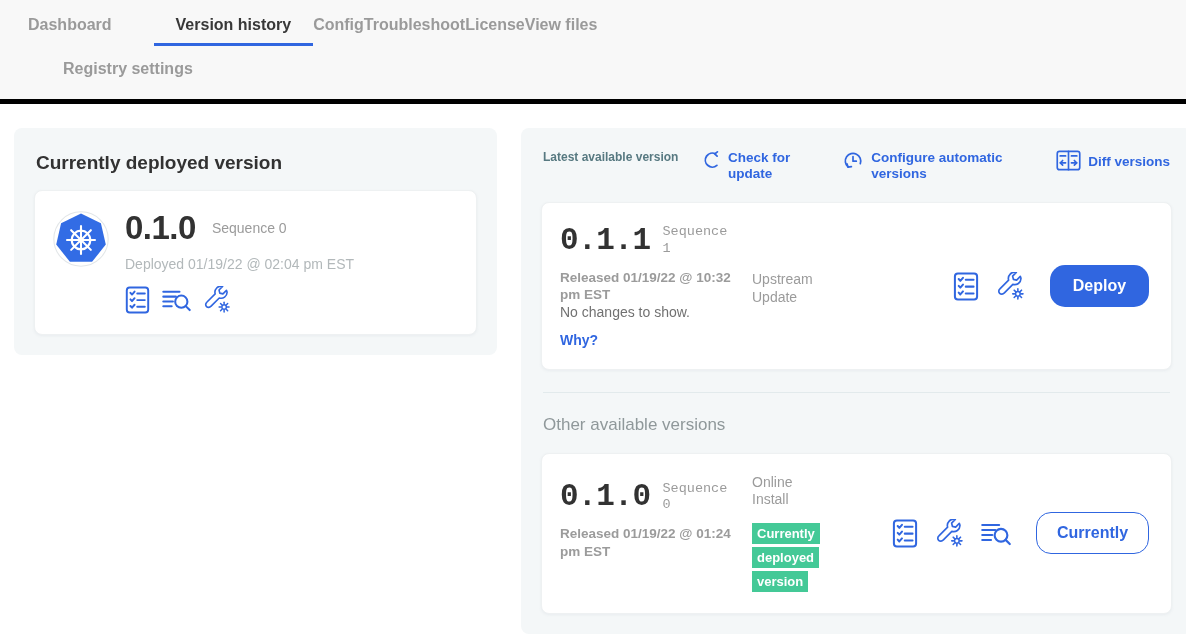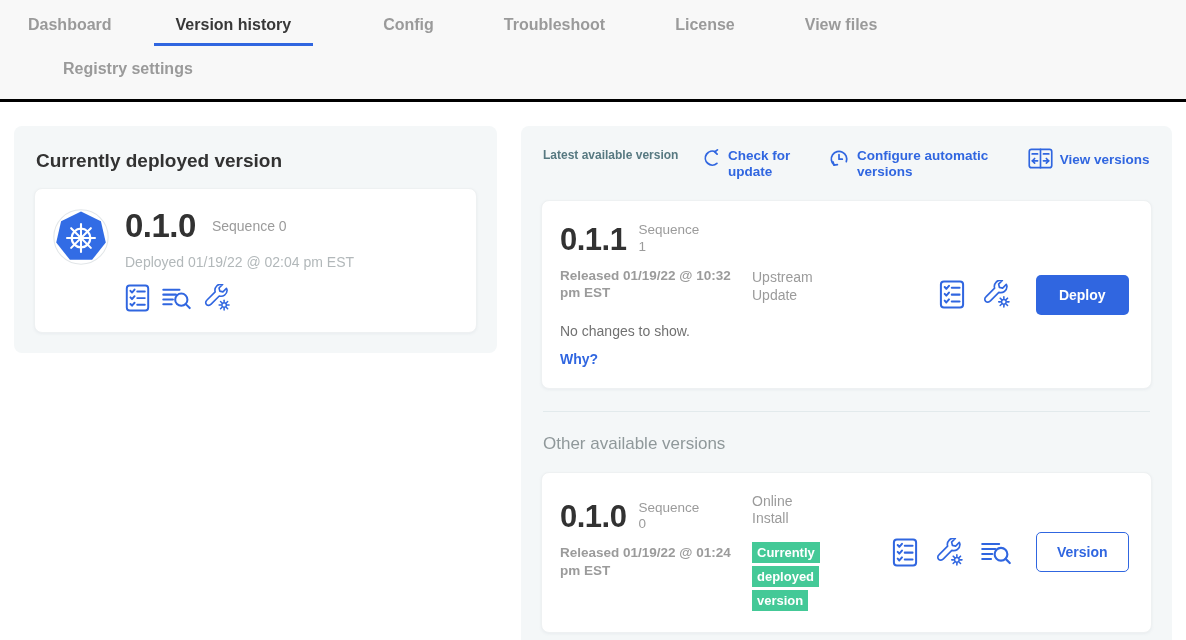--- a/index.html
+++ b/index.html
@@ -6,34 +6,34 @@
   html,body { width: 1186px; height: 640px; }
   body {
     font-family: "Liberation Sans", "DejaVu Sans", sans-serif;
     background: #ffffff;
     color: #323232;
     overflow: hidden;
   }
   
   .nav {
     background: #f8f8f8;
-    border-bottom: 3px solid #000000;
+    border-bottom: 5px solid #000000;
     padding: 16px 0 12px 0;
   }
   .nav-row { display: flex; align-items: flex-start; padding-left: 28px; }
   .nav-row.second { margin-top: 14px; padding-left: 63px; }
   .tab {
     font-size: 16px;
     font-weight: bold;
     color: #9a9a9a;
     cursor: pointer;
     padding-bottom: 9px;
     white-space: nowrap;
   }
-  .tab + .tab { margin-left: 70px; }
+  .tab + .tab { }
   .tab.active {
     color: #383838;
     border-bottom: 3px solid #3066e0;
     padding-left: 22px; padding-right: 22px;
     margin-left: 42px;
   }
   
   .main {
     display: flex;
     align-items: flex-start;
@@ -78,40 +78,40 @@
   }
   .header-actions { flex: 1; display: flex; justify-content: space-between; align-items: flex-start; padding-left: 12px; }
   .h-action { display: flex; gap: 7px; align-items: flex-start; cursor: pointer; color: #3066e0; }
   .h-action .lbl { font-size: 13.5px; font-weight: bold; line-height: 1.2; }
   .lbl.w62 { max-width: 64px; }
   .lbl.w130 { max-width: 135px; }
   .lbl.nowrap { white-space: nowrap; margin-top: 4px; }
   
   .version-card { display: flex; align-items: flex-start; padding: 20px 22px 20px 18px; }
   .col-main { width: 192px; flex: none; }
-  .vrow { display: flex; gap: 12px; align-items: flex-end; }
+  .vrow { display: flex; gap: 12px; align-items: center; font-family: Liberation Mono, monospace; }
   .version-mid { font-size: 31px; font-weight: bold; color: #323232; line-height: 1; letter-spacing: -.5px; }
   .seq-narrow { width: 70px; font-size: 13.5px; color: #9b9b9b; line-height: 1.2; margin-top: 1px; }
   .released { font-size: 13.5px; font-weight: bold; color: #9b9b9b; line-height: 1.3; margin-top: 12px; }
-  .note { font-size: 14px; color: #717171; margin-top: 21px; }
+  .note { font-size: 14px; color: #717171; margin-top: 0; }
   .why { display: inline-block; font-size: 14px; font-weight: bold; color: #3066e0; margin-top: 12px; cursor: pointer; }
   .col-source { width: 140px; flex: none; }
   .col-source.offset { margin-top: 48px; }
   .source { max-width: 80px; font-size: 14px; font-weight: normal; color: #9b9b9b; line-height: 1.25; }
   .badge-wrap { width: 82px; margin-top: 12px; line-height: 23px; }
   .badge {
     background: #44c997; color: #ffffff;
     font-size: 13px; font-weight: bold;
     padding: 3px 5px;
     -webkit-box-decoration-break: clone; box-decoration-break: clone;
   }
   .col-actions { margin-left: auto; align-self: center; display: flex; align-items: center; gap: 17px; }
   .btn {
-    font-family: inherit; font-size: 14px; font-weight: bold;
-    border-radius: 5px; cursor: pointer; margin-left: 8px;
+    font-family: inherit; font-size: 16px; font-weight: bold;
+    border-radius: 15px; cursor: pointer; margin-left: 8px;
   }
   .btn-primary { background: #3066e0; color: #fff; border: none; padding: 12px 23px; }
   .btn-outline { background: #fff; color: #3066e0; border: 1.5px solid #3066e0; padding: 11px 20px; }
   .divider { height: 1px; background: #e2eaec; margin: 22px 2px 0 2px; }
   .other-title { font-size: 17px; font-weight: 400; color: #8f989a; margin: 22px 0 18px 2px; }
   .ic { color: #3066e0; }
 </style>
 </head>
 <body>
 
@@ -258,21 +258,21 @@
               </svg>
           </span>
           <span class="lbl w130">Configure automatic versions</span>
         </div>
         <div class="h-action">
           <span class="ic">
             <svg width="25" height="21" viewBox="0 0 24 20">
                 <use href="#i-diff"></use>
               </svg>
           </span>
-          <span class="lbl nowrap">View versions</span>
+          <span class="lbl nowrap">Diff versions</span>
         </div>
       </div>
     </div>
 
     <div class="card version-card">
       <div class="col-main">
         <div class="vrow">
           <span class="version-mid">0.1.1</span>
           <span class="seq-narrow">Sequence 1</span>
         </div>
@@ -325,18 +325,18 @@
         <span class="ic">
           <svg width="29" height="29" viewBox="0 0 26 26">
               <use href="#i-wrench"></use>
             </svg>
         </span>
         <span class="ic">
           <svg width="30" height="25" viewBox="0 0 24 20">
               <use href="#i-logs"></use>
             </svg>
         </span>
-        <button class="btn btn-outline">Version</button>
+        <button class="btn btn-outline">Currently</button>
       </div>
     </div>
 
   </section>
 </div>
 
 </body></html>

